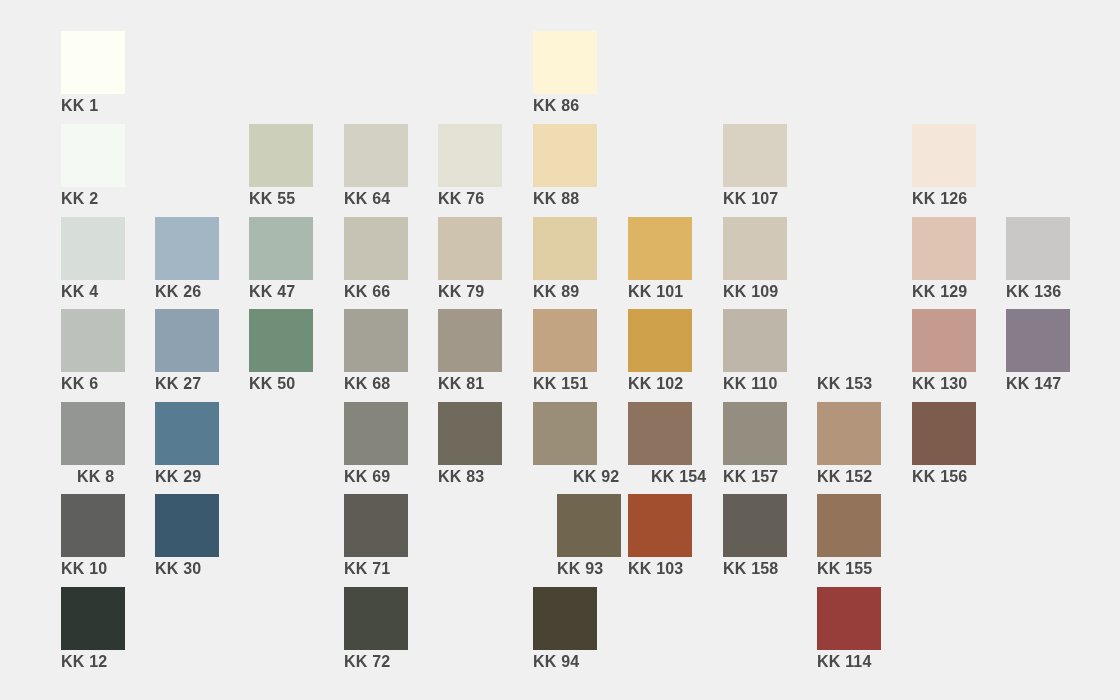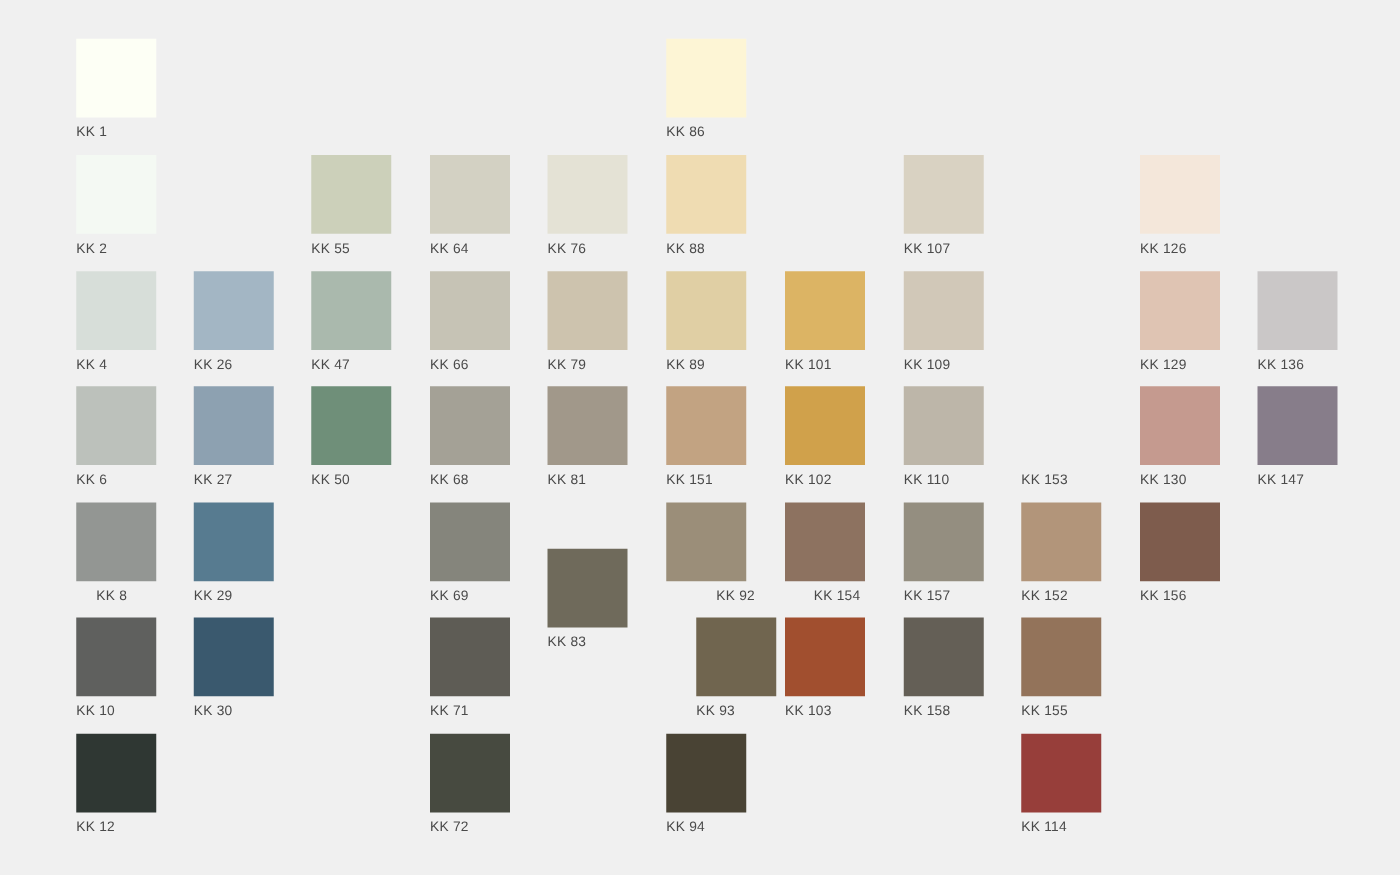--- a/index.html
+++ b/index.html
@@ -25,22 +25,22 @@
   }
   .swatch-chip {
     width: 64px;
     height: 63px;
     display: block;
     box-sizing: border-box;
   }
   .swatch-label {
     display: block;
     margin-top: 6px;
-    font-size: 11px;
-    font-weight: normal;
+    font-size: 16px;
+    font-weight: bold;
     color: #4a4a4a;
     letter-spacing: 0.2px;
     line-height: 12px;
     white-space: nowrap;
   }
 </style>
 </head>
 <body style="background: rgb(240, 240, 240);">
 
 <div id="palette-grid">
@@ -169,21 +169,21 @@
       <span class="swatch-label" style="color: rgb(74, 74, 74); padding-left: 16px;">KK 8</span>
     </div>
     <div class="swatch-cell" style="left: 155px; top: 402px; height: 85px;">
       <span class="swatch-chip" title="KK 29" style="width: 64px; height: 63px; background: rgb(87, 123, 144);"></span>
       <span class="swatch-label" style="color: rgb(74, 74, 74);">KK 29</span>
     </div>
     <div class="swatch-cell" style="left: 344px; top: 402px; height: 85px;">
       <span class="swatch-chip" title="KK 69" style="width: 64px; height: 63px; background: rgb(133, 133, 124);"></span>
       <span class="swatch-label" style="color: rgb(74, 74, 74);">KK 69</span>
     </div>
-    <div class="swatch-cell" style="left: 438px; top: 402px; height: 85px; margin-top: 37px;">
+    <div class="swatch-cell" style="left: 438px; top: 402px; height: 85px;">
       <span class="swatch-chip" title="KK 83" style="width: 64px; height: 63px; background: rgb(111, 106, 91);"></span>
       <span class="swatch-label" style="color: rgb(74, 74, 74);">KK 83</span>
     </div>
     <div class="swatch-cell" style="left: 533px; top: 402px; height: 85px;">
       <span class="swatch-chip" title="KK 92" style="width: 64px; height: 63px; background: rgb(155, 142, 121);"></span>
       <span class="swatch-label" style="color: rgb(74, 74, 74); padding-left: 40px;">KK 92</span>
     </div>
     <div class="swatch-cell" style="left: 628px; top: 402px; height: 85px;">
       <span class="swatch-chip" title="KK 154" style="width: 64px; height: 63px; background: rgb(141, 114, 96);"></span>
       <span class="swatch-label" style="color: rgb(74, 74, 74); padding-left: 23px;">KK 154</span>

